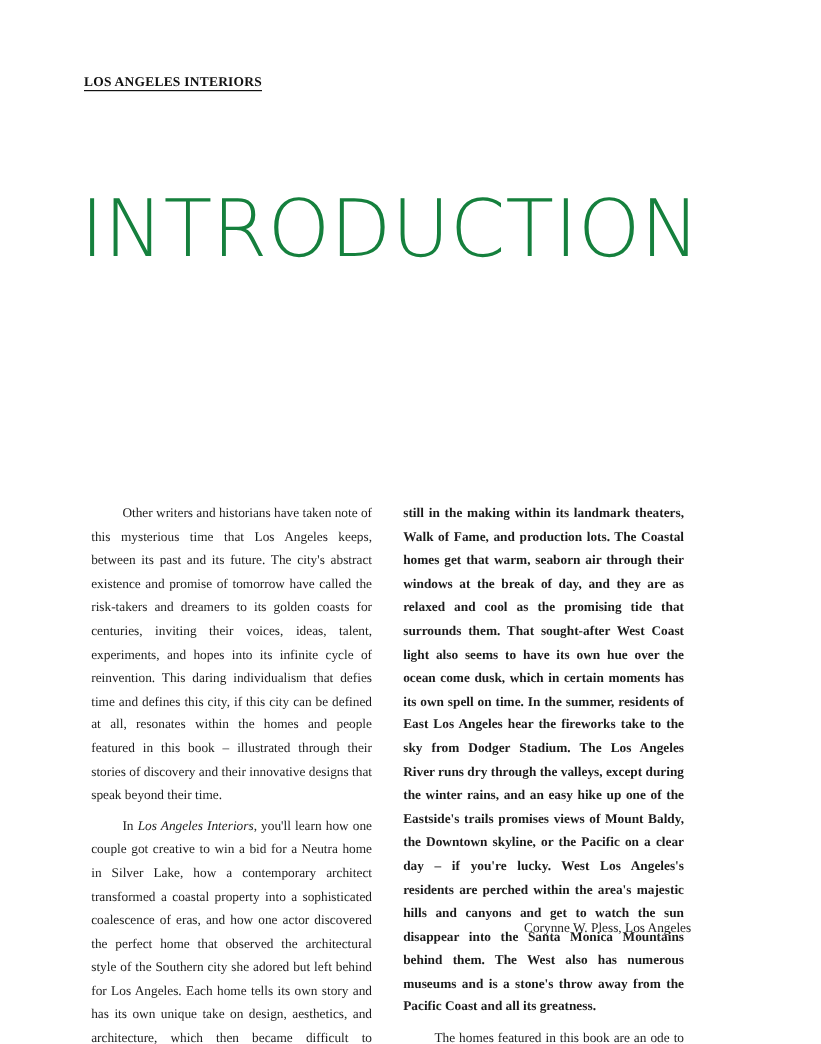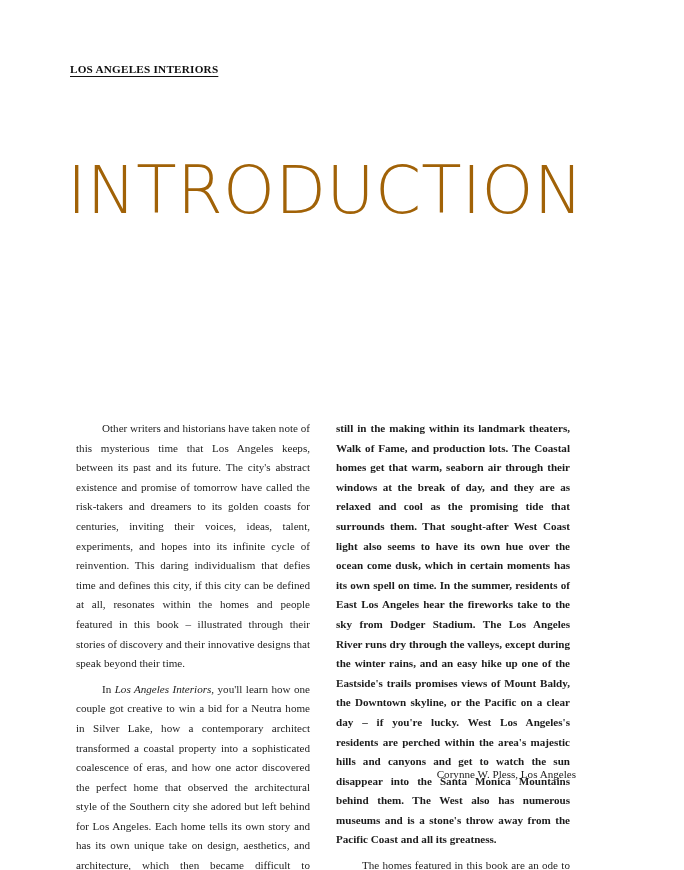--- a/index.html
+++ b/index.html
@@ -42,21 +42,21 @@
   
   .chapter-title {
     position: absolute;
     left: 67px;
     top: 114px;
     font-family: "DejaVu Sans", "Liberation Sans", sans-serif;
     font-weight: 300;
     font-size: 66px;
     line-height: 1;
     letter-spacing: 0.004em;
-    color: #a16207;
+    color: #15803d;
     white-space: nowrap;
     -webkit-font-smoothing: antialiased;
   }
 
   
   .body-columns {
     position: absolute;
     left: 70px;
     top: 413px;
     width: 506px;

